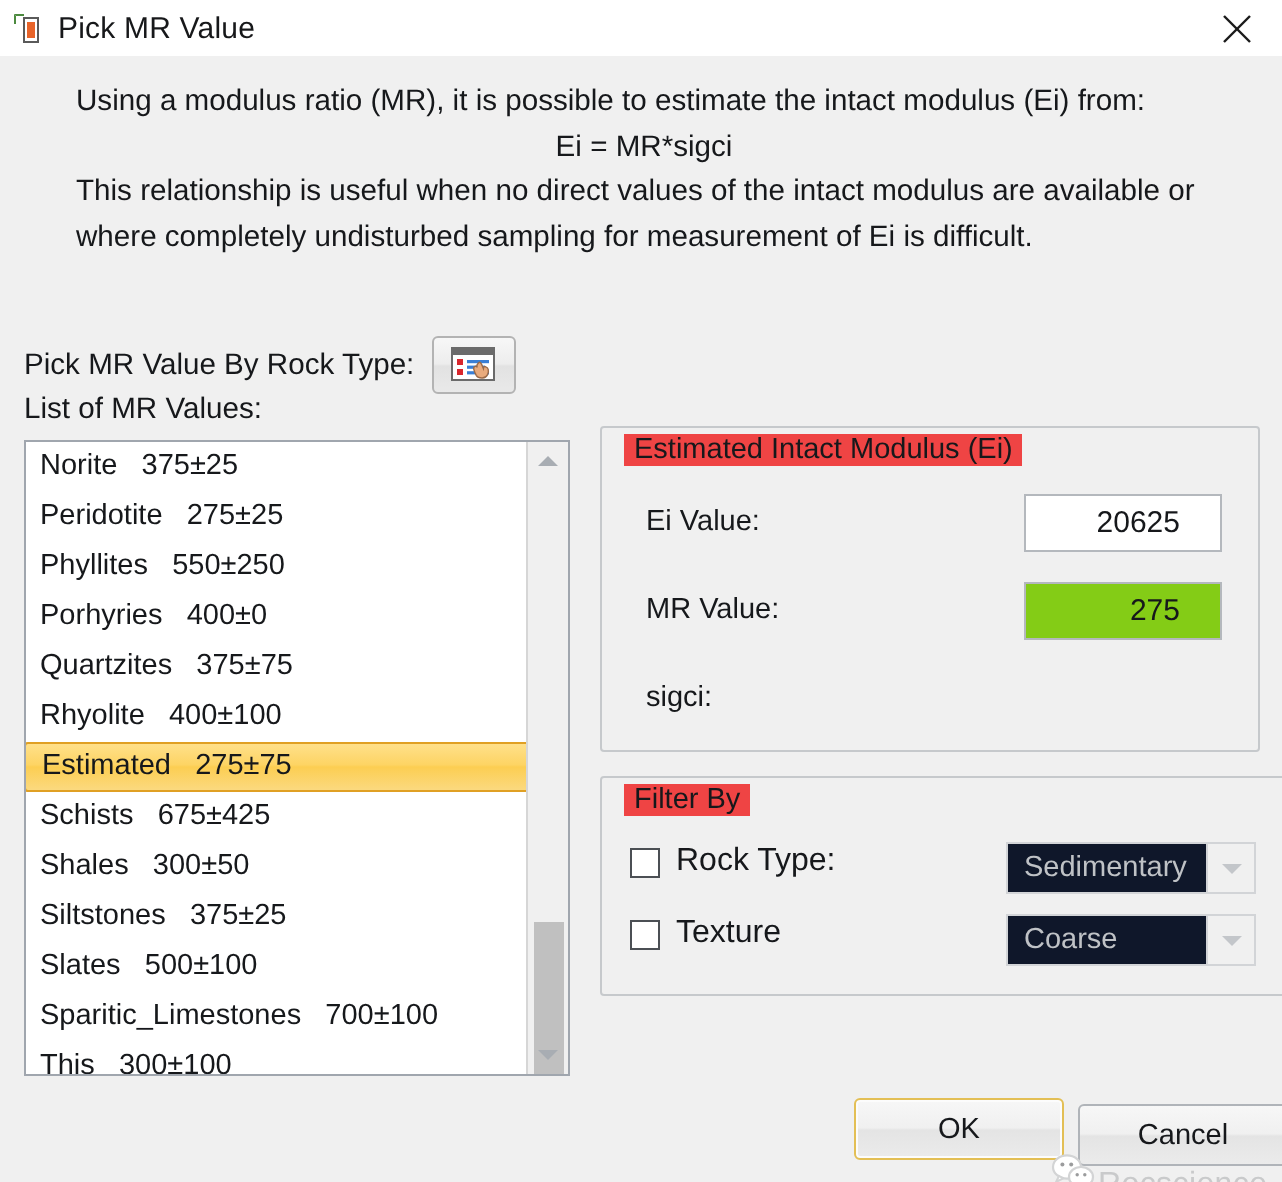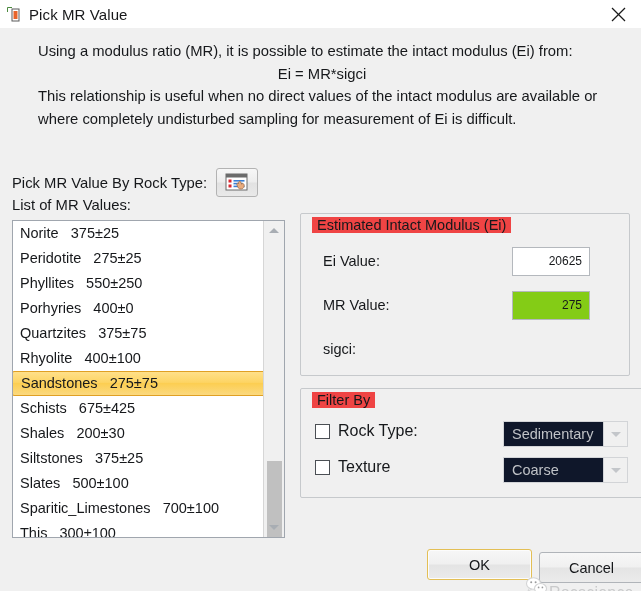--- a/index.html
+++ b/index.html
@@ -200,30 +200,30 @@
   }
   .field-label {
     position: absolute;
     left: 22px;
     font-size: 14.5px;
     color: #16181b;
   }
   .field-input {
     position: absolute;
     left: 211px;
-    width: 78px; height: 29px;
+    width: 99px; height: 29px;
     border: 1px solid #b4b8bd;
     background: #ffffff;
     box-sizing: border-box;
     text-align: right;
     font-family: "Liberation Sans", sans-serif;
-    font-size: 12px;
+    font-size: 15px;
     color: #16181b;
     line-height: 27px;
-    padding-right: 7px;
+    padding-right: 20px;
     cursor: text;
   }
   .field-input.readonly {
     background: #84cc16;
     color: #16181b;
     cursor: default;
   }
 
   
   .filter-row {
@@ -373,23 +373,23 @@
   <div id="list-label">List of MR Values:</div>
 
   <div id="listbox">
     <div id="list-items">
         <div class="list-item"><span>Norite</span><span>   375±25</span></div>
         <div class="list-item"><span>Peridotite</span><span>   275±25</span></div>
         <div class="list-item"><span>Phyllites</span><span>   550±250</span></div>
         <div class="list-item"><span>Porhyries</span><span>   400±0</span></div>
         <div class="list-item"><span>Quartzites</span><span>   375±75</span></div>
         <div class="list-item"><span>Rhyolite</span><span>   400±100</span></div>
-        <div class="list-item selected"><span>Sandstones</span><span>   275±75</span></div>
+        <div class="list-item selected"><span>Estimated</span><span>   275±75</span></div>
         <div class="list-item"><span>Schists</span><span>   675±425</span></div>
-        <div class="list-item"><span>Shales</span><span>   200±30</span></div>
+        <div class="list-item"><span>Shales</span><span>   300±50</span></div>
         <div class="list-item"><span>Siltstones</span><span>   375±25</span></div>
         <div class="list-item"><span>Slates</span><span>   500±100</span></div>
         <div class="list-item"><span>Sparitic_Limestones</span><span>   700±100</span></div>
         <div class="list-item"><span>This</span><span>   300±100</span></div>
       </div>
 
     <div id="vscroll">
       <div class="scroll-arrow" id="scroll-up">
         <div class="arrow-tri arrow-up"></div>
       </div>

